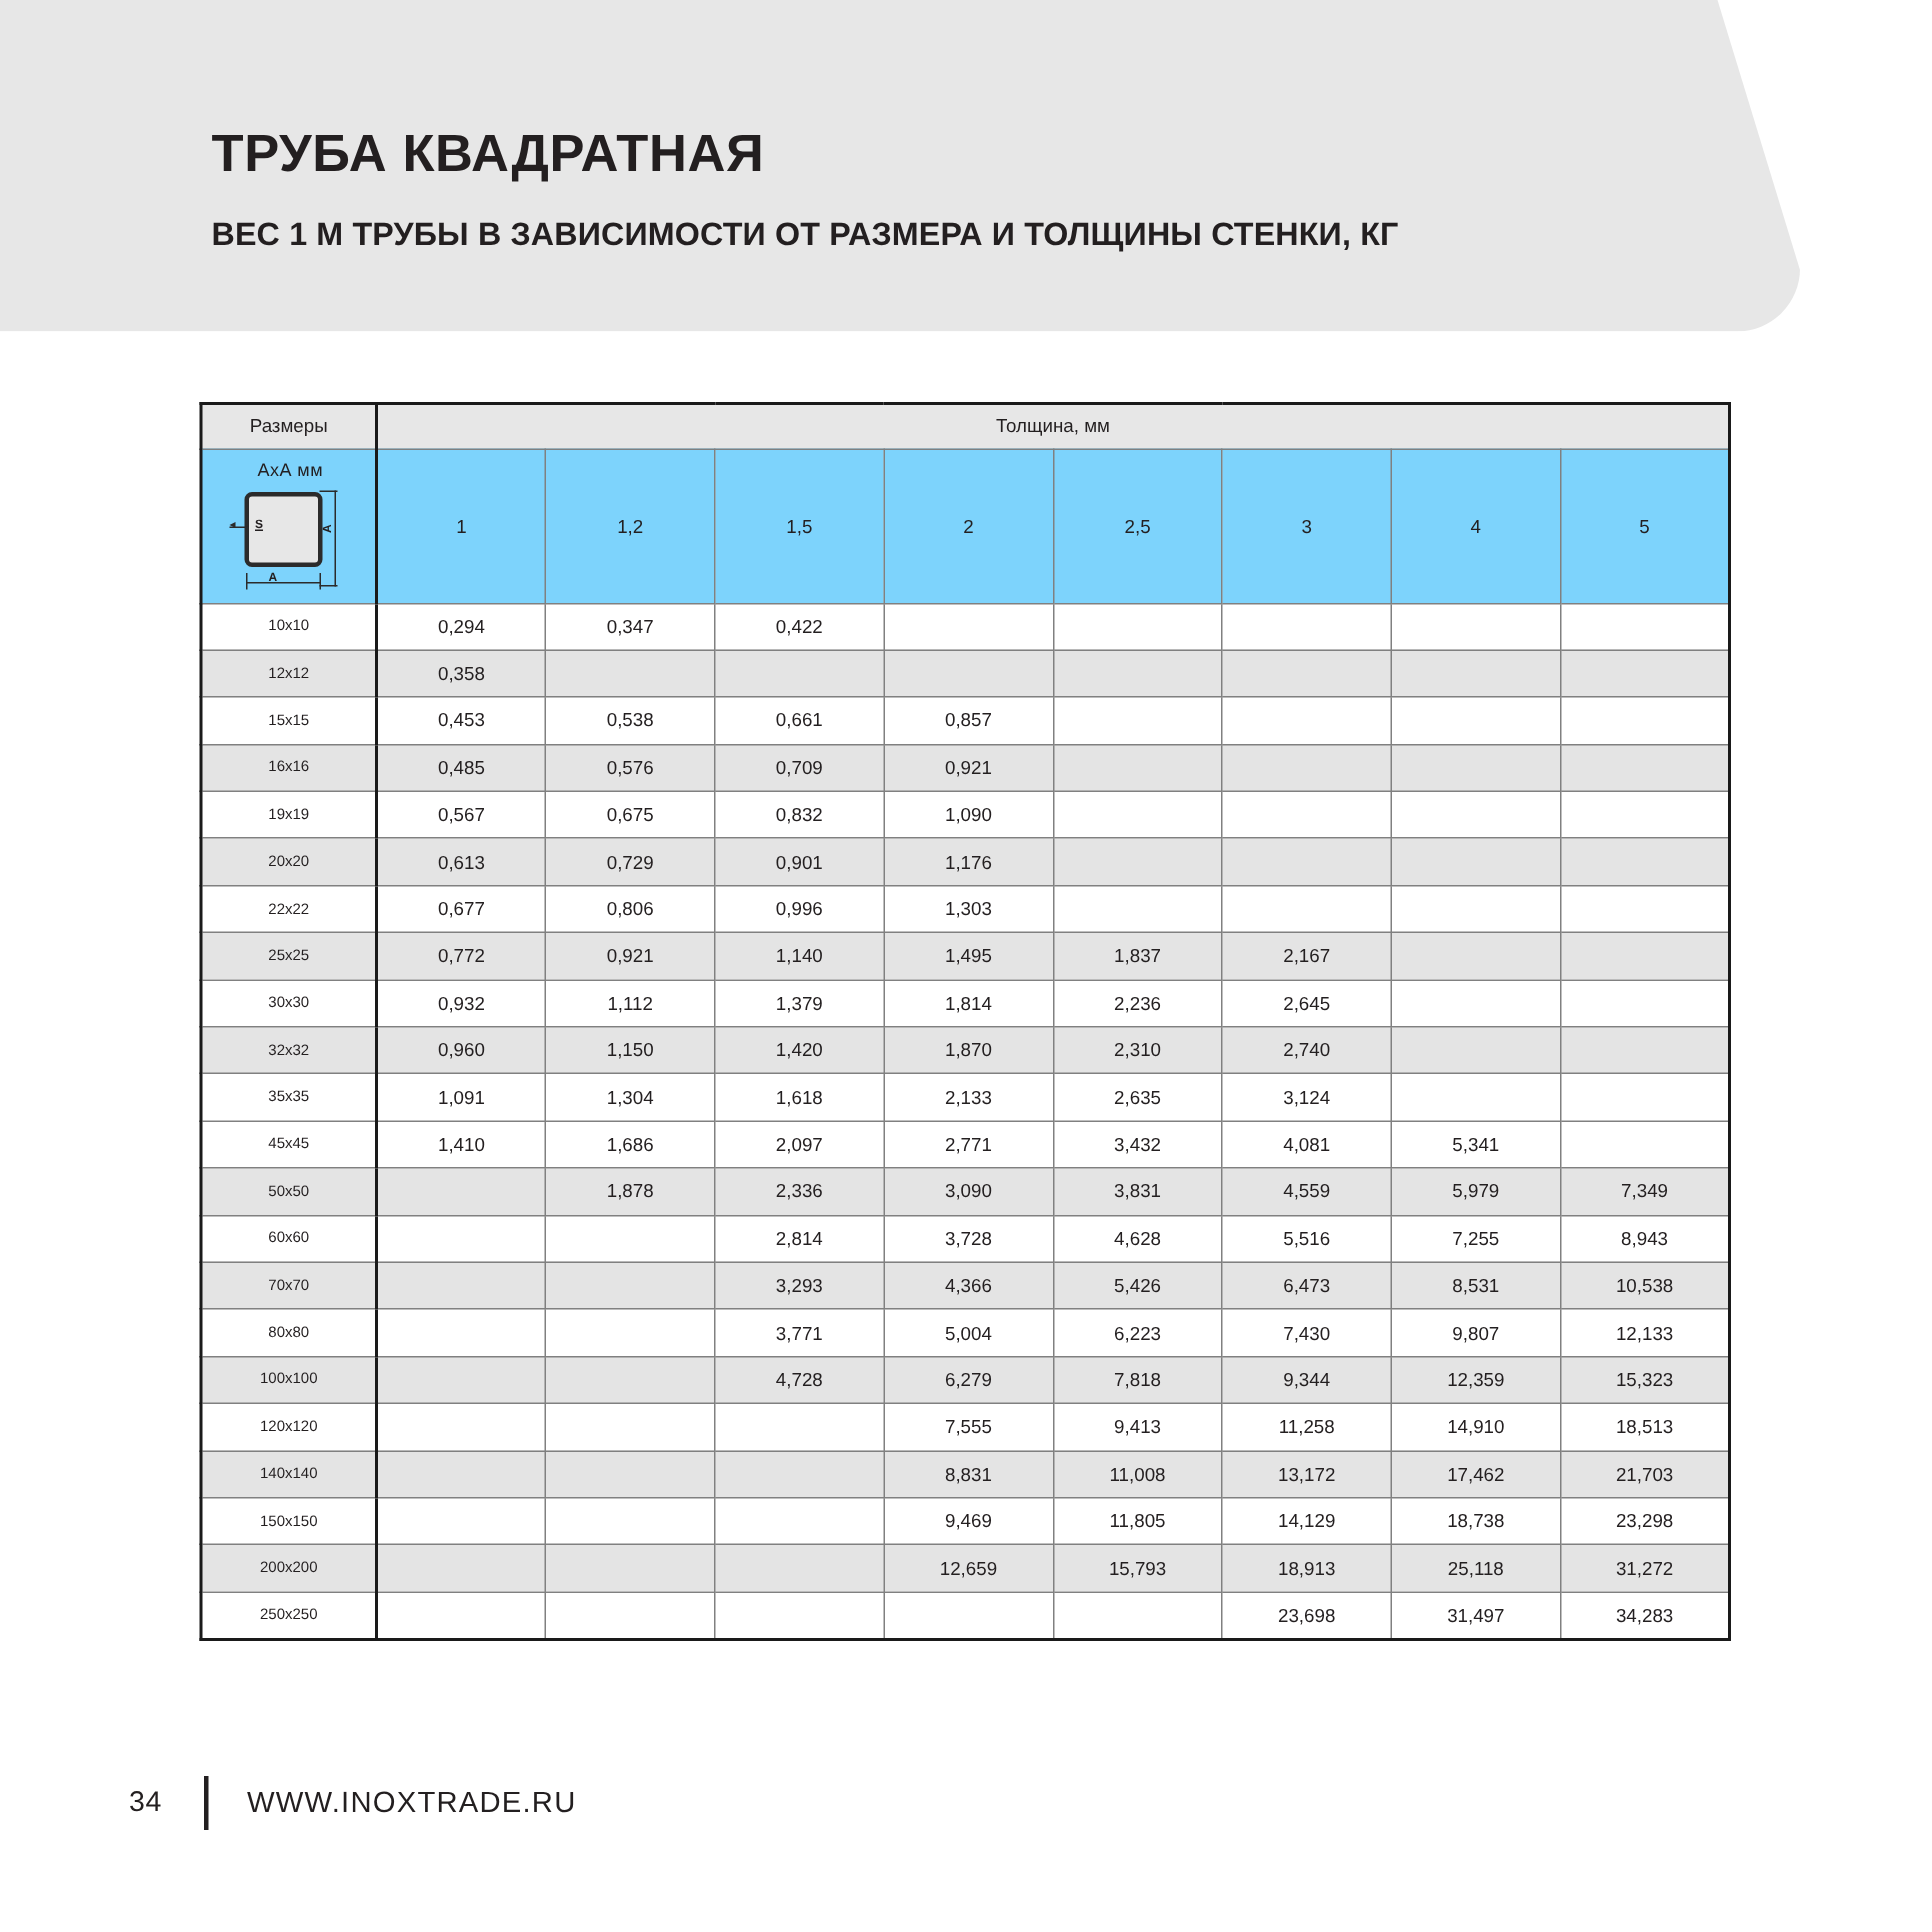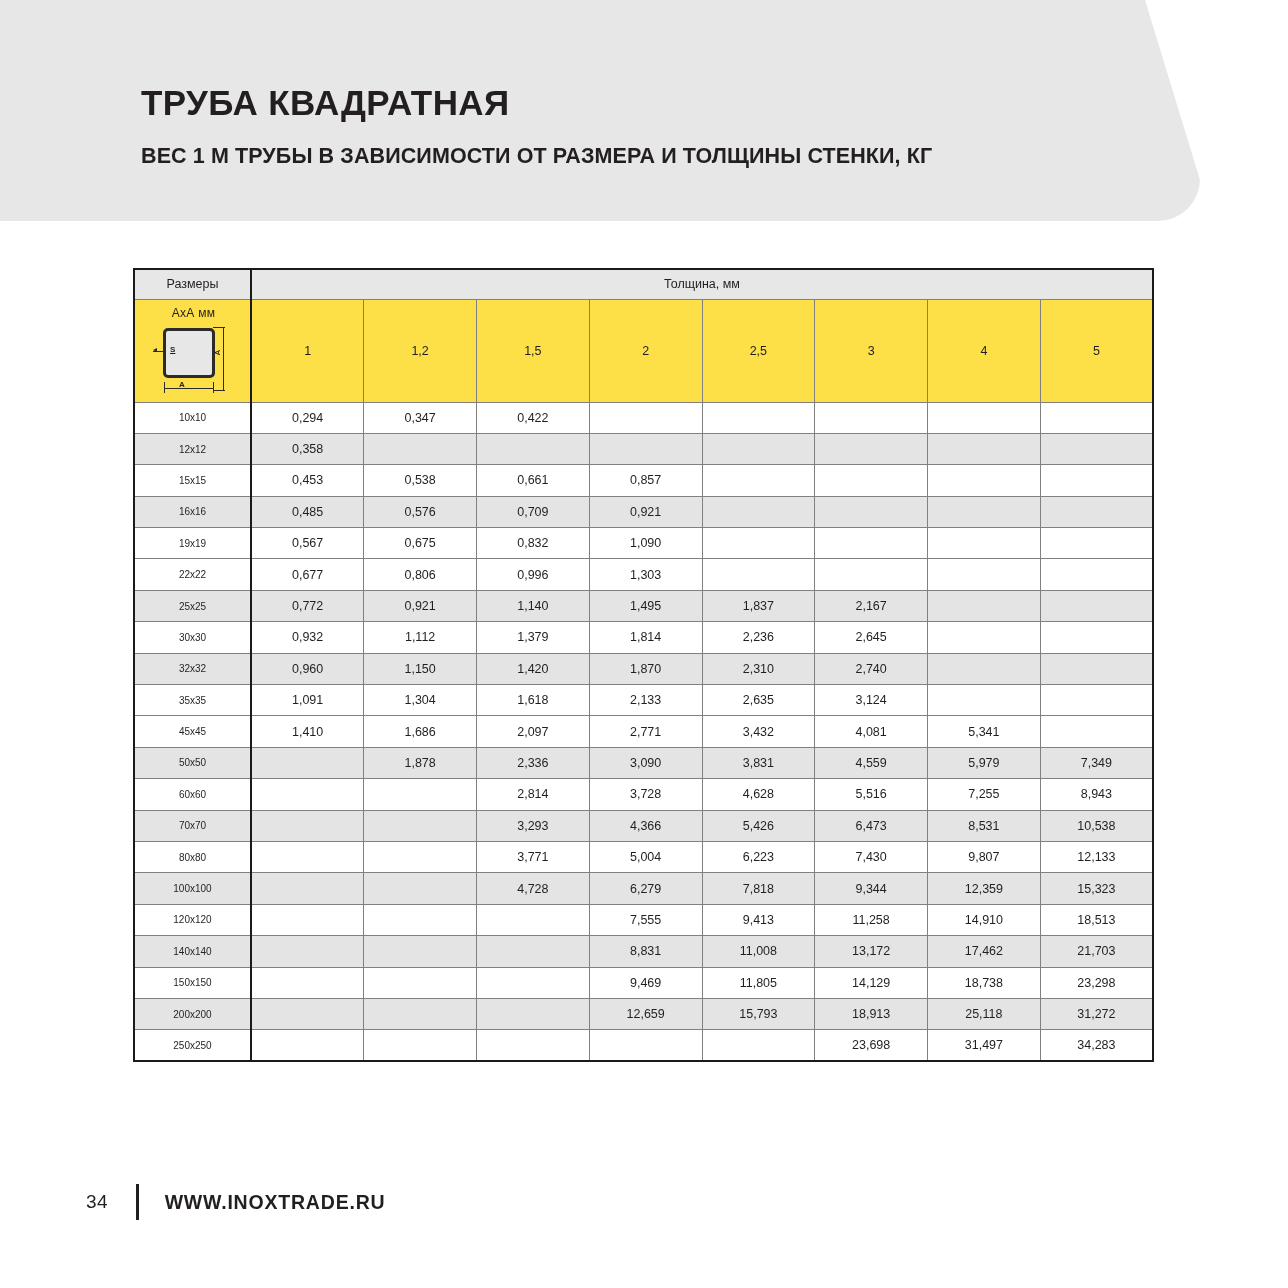--- a/index.html
+++ b/index.html
@@ -103,21 +103,21 @@
     height: 30px;
     font-weight: bold;
     font-size: 12.5px;
     border-bottom: 1px solid #6e6e6e;
   }
   .hdr-top th.sizes-label {
     border-right: 2.5px solid #1a1a1a;
   }
 
   .hdr-second th {
-    background: #fde047;
+    background: #7dd3fc;
     height: 102px;
     font-size: 12.5px;
     border-bottom: 2.5px solid #1a1a1a;
   }
   .hdr-second th.diagram-cell {
     border-right: 2.5px solid #1a1a1a;
     padding: 0;
   }
 
   
@@ -254,21 +254,20 @@
   .footer .divider {
     width: 2.5px;
     height: 36px;
     background: #231f20;
     margin: 0 26px 0 28px;
   }
   .footer .site {
     font-size: 19.5px;
     color: #231f20;
     letter-spacing: 0.8px;
-    font-weight: bold;
   }
 </style>
 </head>
 <body>
 
 <div class="page">
 
   <div class="header-banner"></div>
 
   <div class="header-text">
@@ -370,20 +369,31 @@
             <td class="size-cell">19x19</td>
             <td>0,567</td>
             <td>0,675</td>
             <td>0,832</td>
             <td>1,090</td>
             <td></td>
             <td></td>
             <td></td>
             <td></td>
           </tr>
+          <tr class="even">
+            <td class="size-cell">20x20</td>
+            <td>0,613</td>
+            <td>0,729</td>
+            <td>0,901</td>
+            <td>1,176</td>
+            <td></td>
+            <td></td>
+            <td></td>
+            <td></td>
+          </tr>
           <tr class="odd">
             <td class="size-cell">22x22</td>
             <td>0,677</td>
             <td>0,806</td>
             <td>0,996</td>
             <td>1,303</td>
             <td></td>
             <td></td>
             <td></td>
             <td></td>

